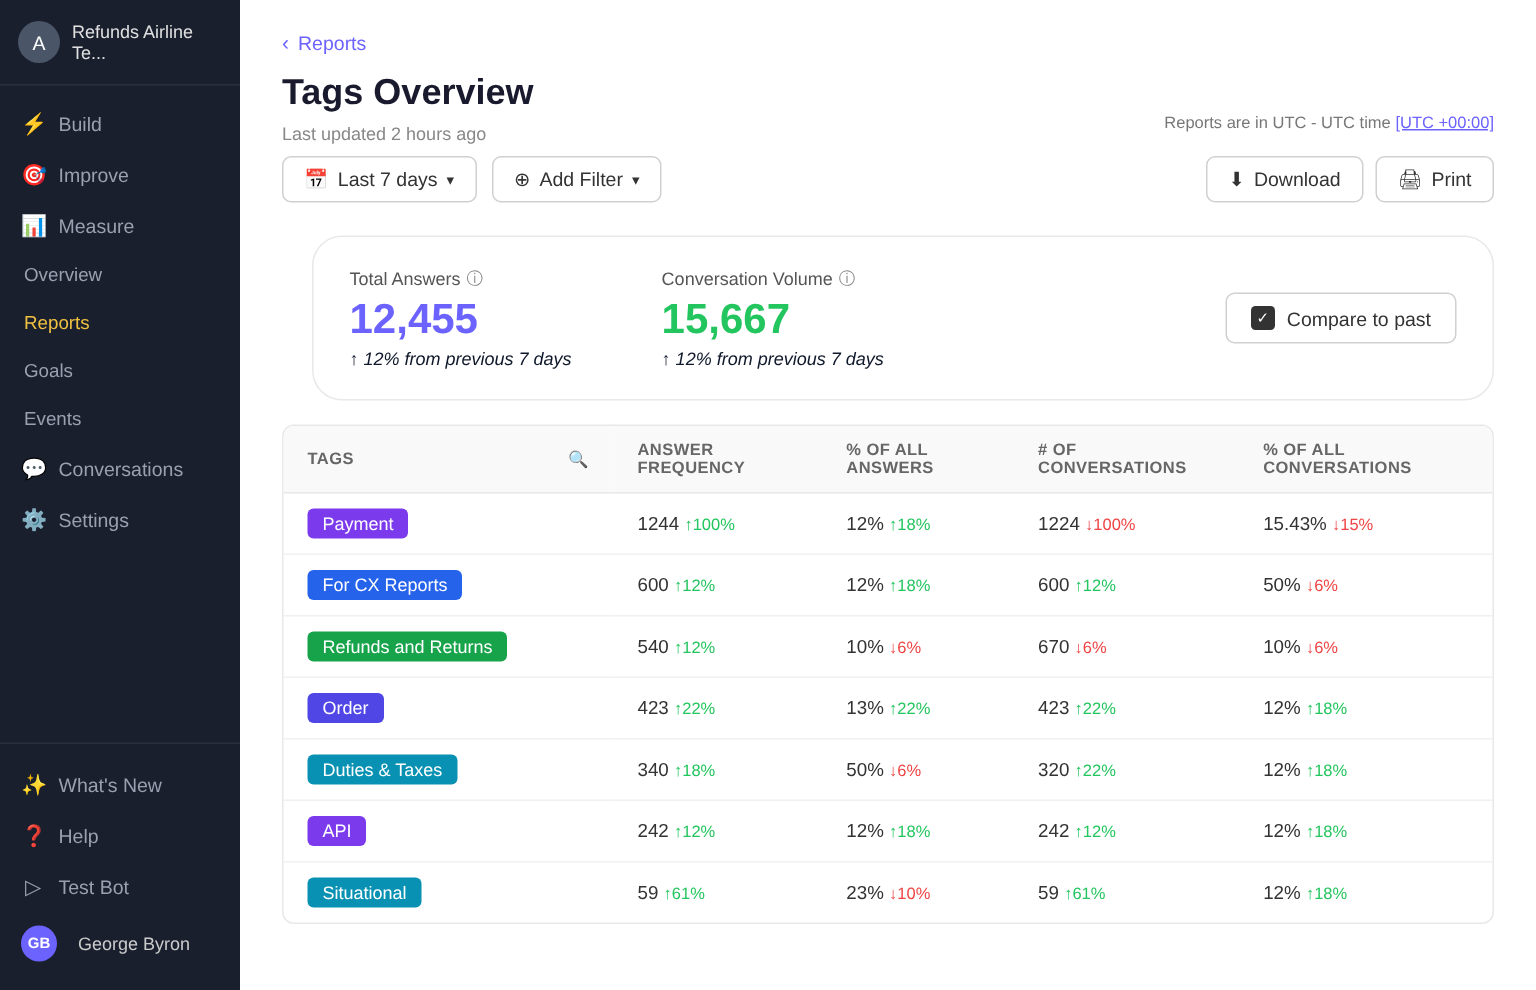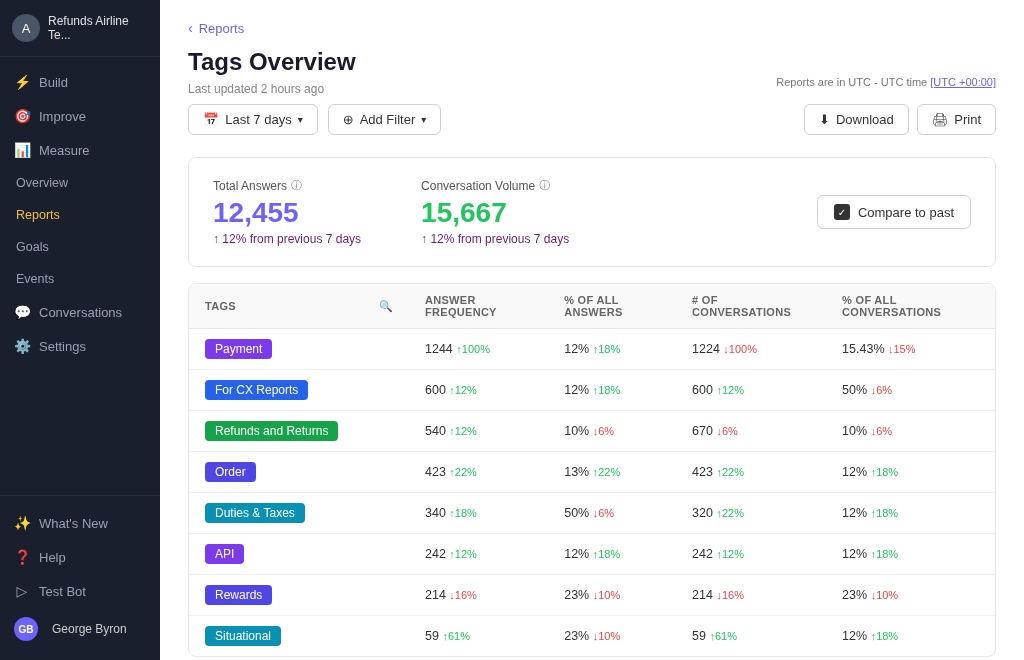--- a/index.html
+++ b/index.html
@@ -35,28 +35,28 @@
     .page-desc a { color: #6c63ff; text-decoration: none; }
     .page-updated { font-size: 12px; color: #888; margin-bottom: 16px; }
 
     
     .toolbar { display: flex; align-items: center; gap: 10px; margin-bottom: 22px; }
     .toolbar-left { display: flex; gap: 10px; flex: 1; }
     .toolbar-right { display: flex; gap: 8px; }
     .btn { display: flex; align-items: center; gap: 6px; padding: 7px 14px; border-radius: 6px; border: 1px solid #d0d0d0; background: #fff; cursor: pointer; font-size: 13px; color: #333; font-weight: 500; }
 
     
-    .stats-panel { background: #fff; border: 1px solid #e8e8e8; border-radius: 8px; padding: 20px 24px; margin-bottom: 0; display: flex; align-items: flex-start; gap: 60px; }
+    .stats-panel { background: #fff; border: 1px solid #e8e8e8; border-radius: 20px; padding: 20px 24px; margin-bottom: 0; display: flex; align-items: flex-start; gap: 60px; margin-left: 20px; }
     .stat-item {}
     .stat-label { font-size: 12px; color: #555; font-weight: 500; margin-bottom: 4px; display: flex; align-items: center; gap: 4px; }
     .stat-value { font-size: 28px; font-weight: 700; }
     .stat-value.purple { color: #6c63ff; }
     .stat-value.green { color: #22c55e; }
     .stat-change { font-size: 12px; margin-top: 3px; }
-    .stat-change.up { color: #701a75; }
+    .stat-change.up { color: #0f172a; font-style: italic; }
     .compare-btn { margin-left: auto; display: flex; align-items: center; gap: 8px; padding: 8px 16px; border: 1px solid #d0d0d0; border-radius: 6px; background: #fff; cursor: pointer; font-size: 13px; color: #333; font-weight: 500; align-self: center; }
     .compare-checkbox { width: 16px; height: 16px; background: #333; border-radius: 3px; display: flex; align-items: center; justify-content: center; color: white; font-size: 10px; }
 
     
     .table-wrapper { background: #fff; border: 1px solid #e8e8e8; border-radius: 8px; margin-top: 16px; overflow: hidden; }
     table { width: 100%; border-collapse: collapse; }
     thead tr { background: #f9f9f9; }
     th { padding: 10px 16px; font-size: 11px; font-weight: 600; color: #666; text-transform: uppercase; letter-spacing: 0.3px; text-align: left; border-bottom: 1px solid #e8e8e8; }
     td { padding: 10px 16px; border-bottom: 1px solid #f0f0f0; font-size: 12.5px; color: #333; vertical-align: middle; }
     tr:last-child td { border-bottom: none; }
@@ -331,56 +331,35 @@
       <span>242</span>
       <span style="color:#22c55e; font-size:11px;"> ↑12%</span>
     </td>
     <td>
       <span>12%</span>
       <span style="color:#22c55e; font-size:11px;"> ↑18%</span>
     </td>
   </tr>
             <tr>
     <td>
-      <span class="tag-badge" style="background:#4f46e5">Rewards</span>
-    </td>
-    <td>
-      <span>214</span>
-      <span style="color:#ef4444; font-size:11px;"> ↓16%</span>
+      <span class="tag-badge" style="background:#0891b2">Situational</span>
+    </td>
+    <td>
+      <span>59</span>
+      <span style="color:#22c55e; font-size:11px;"> ↑61%</span>
     </td>
     <td>
       <span>23%</span>
       <span style="color:#ef4444; font-size:11px;"> ↓10%</span>
     </td>
     <td>
-      <span>214</span>
-      <span style="color:#ef4444; font-size:11px;"> ↓16%</span>
-    </td>
-    <td>
-      <span>23%</span>
-      <span style="color:#ef4444; font-size:11px;"> ↓10%</span>
-    </td>
-  </tr>
-            <tr>
-    <td>
-      <span class="tag-badge" style="background:#0891b2">Situational</span>
-    </td>
-    <td>
       <span>59</span>
       <span style="color:#22c55e; font-size:11px;"> ↑61%</span>
     </td>
     <td>
-      <span>23%</span>
-      <span style="color:#ef4444; font-size:11px;"> ↓10%</span>
-    </td>
-    <td>
-      <span>59</span>
-      <span style="color:#22c55e; font-size:11px;"> ↑61%</span>
-    </td>
-    <td>
       <span>12%</span>
       <span style="color:#22c55e; font-size:11px;"> ↑18%</span>
     </td>
   </tr>
           </tbody>
       </table>
     </div>
 
   </div>
 </main>

